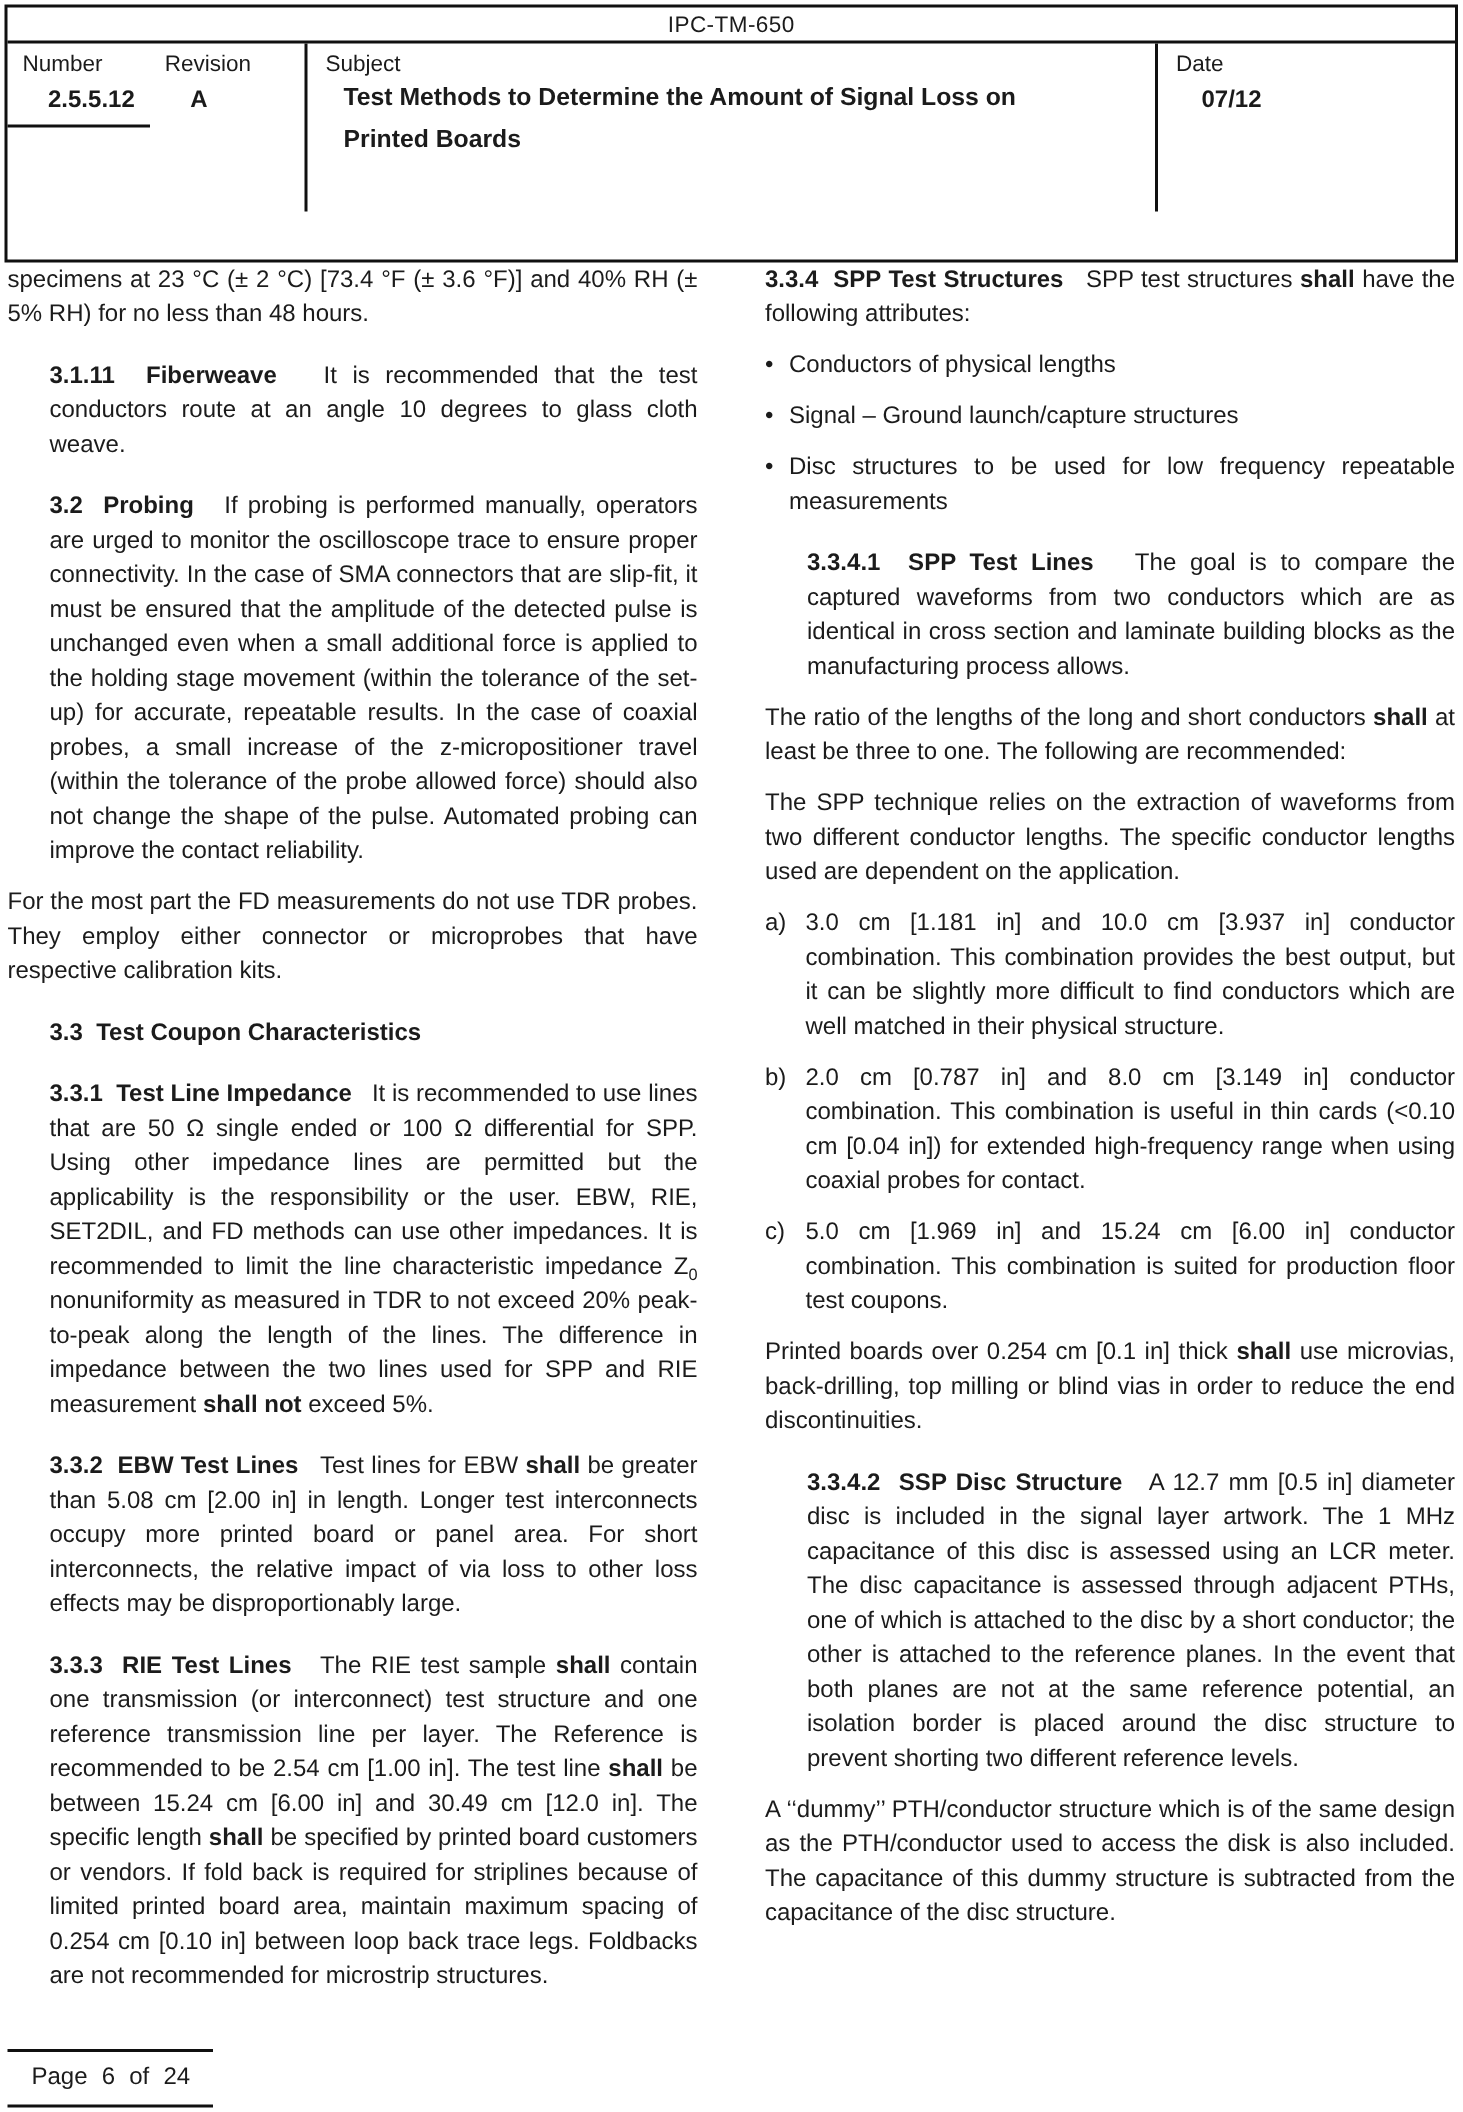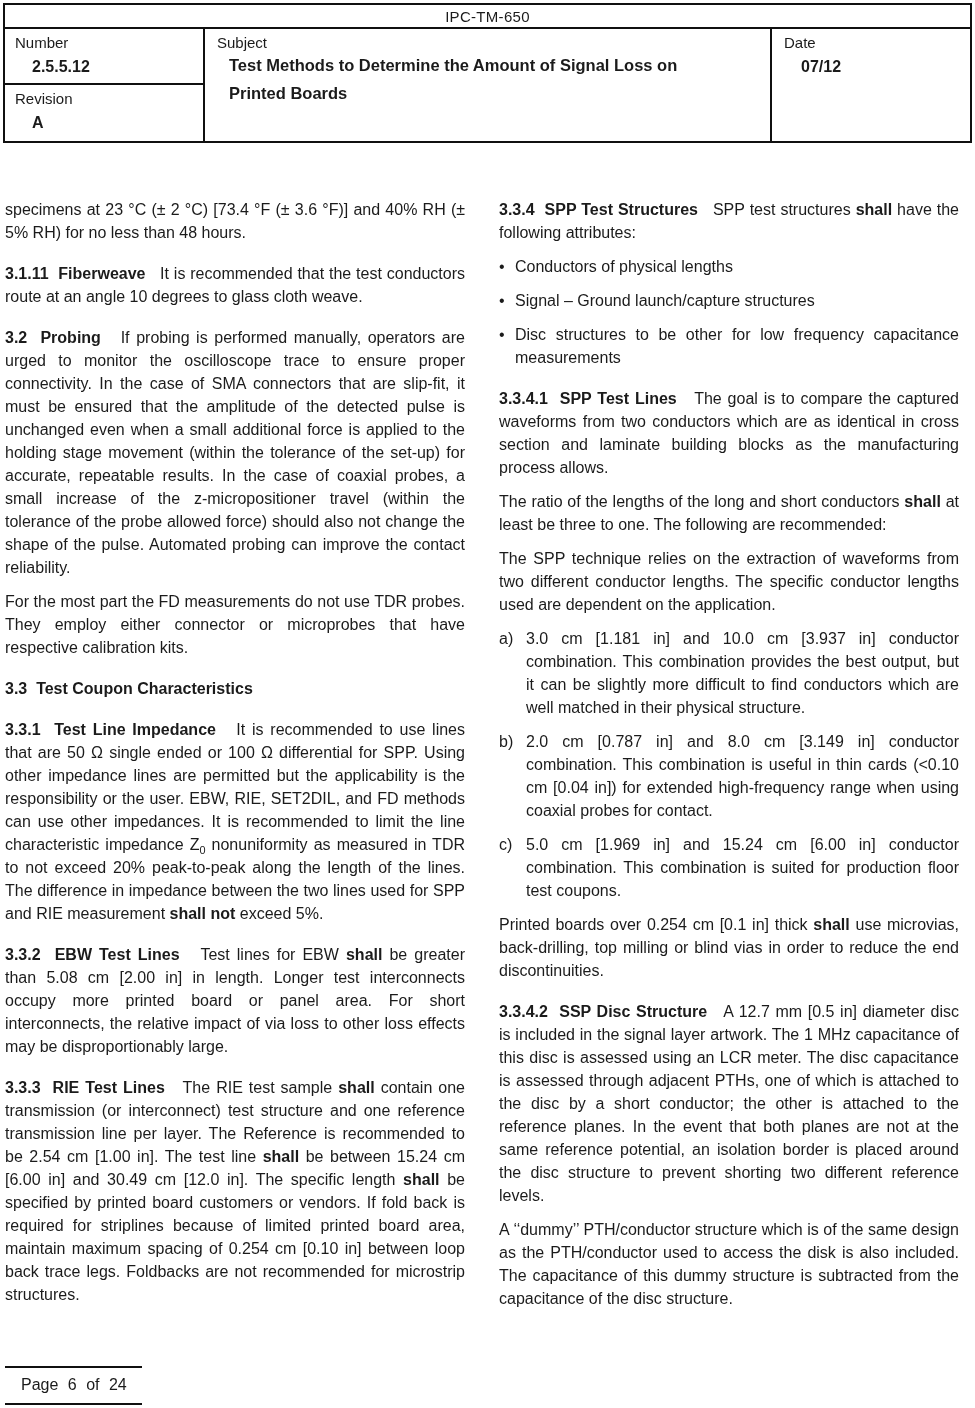--- a/index.html
+++ b/index.html
@@ -10,49 +10,49 @@
     color: #1b1b1b;
     font-family: "Liberation Sans", sans-serif;
     overflow: hidden;
   }
   .b { font-weight: 700; }
   sub { font-size: 68%; line-height: 0; }
 
   
   .hdr {
     position: absolute; left: 3px; top: 3px;
-    width: 969px; height: 140px;
+    width: 969px; height: 172px;
     border: 2px solid #101010;
   }
   .hdr-title-row {
     height: 24px; border-bottom: 2px solid #101010;
     display: flex; align-items: center; justify-content: center;
     font-size: 15px; letter-spacing: 0.3px;
   }
   .hdr-body { display: flex; height: 112px; }
-  .cell-left { width: 200px; border-right: 2px solid #101010; display: flex; flex-direction: column; }
+  .cell-left { width: 200px; border-right: 2px solid #101010; display: flex; flex-direction: row; }
   .cell-left .row1 { height: 56px; border-bottom: 2px solid #101010; padding: 5px 10px; }
   .cell-left .row2 { flex: 1; padding: 5px 10px; }
   .cell-mid { flex: 1; padding: 5px 12px; }
   .cell-right { width: 200px; border-left: 2px solid #101010; padding: 5px 12px; }
   .hlabel { font-size: 15px; }
   .hvalue { font-weight: 700; font-size: 16px; margin-top: 7px; margin-left: 17px; }
   .subject-value {
     font-weight: 700; font-size: 16.5px; line-height: 28px;
     margin-top: 0; margin-left: 12px; max-width: 505px;
   }
 
   
   .bodywrap {
-    position: absolute; top: 198px; left: 5px;
-    width: 965px; display: flex; gap: 34px;
+    position: absolute; top: 175px; left: 5px;
+    width: 965px; display: flex; gap: 45px;
   }
   .col { width: 460px; font-size: 16px; line-height: 23px; }
   .blk { margin: 0 0 11px 0; }
-  .blk.mt { margin-top: 18px; }
+  .blk.mt { margin-top: 18px; margin-left: 28px; }
   .heading { font-weight: 700; }
   .para { text-align: justify; }
   .bullet, .item { display: flex; }
   .bullet .marker { width: 16px; flex: none; }
   .item .marker { width: 27px; flex: none; }
   .btext { flex: 1; text-align: justify; }
 
   
   .footer { position: absolute; left: 5px; bottom: 3px; width: 140px; }
   .footer .rule { border-top: 2px solid #101010; width: 137px; }
@@ -103,21 +103,21 @@
         <div class="blk bullet">
           <span class="marker">•</span>
           <span class="btext"><span>Conductors of physical lengths</span></span>
         </div>
         <div class="blk bullet">
           <span class="marker">•</span>
           <span class="btext"><span>Signal – Ground launch/capture structures</span></span>
         </div>
         <div class="blk bullet">
           <span class="marker">•</span>
-          <span class="btext"><span>Disc structures to be other for low frequency capacitance measurements</span></span>
+          <span class="btext"><span>Disc structures to be used for low frequency repeatable measurements</span></span>
         </div>
         <div class="blk para mt"><span class="b">3.3.4.1&nbsp;&nbsp;SPP Test Lines</span><span>&nbsp;&nbsp; The goal is to compare the captured waveforms from two conductors which are as identical in cross section and laminate building blocks as the manufacturing process allows.</span></div>
         <div class="blk para"><span>The ratio of the lengths of the long and short conductors </span><span class="b">shall</span><span> at least be three to one. The following are recommended:</span></div>
         <div class="blk para"><span>The SPP technique relies on the extraction of waveforms from two different conductor lengths. The specific conductor lengths used are dependent on the application.</span></div>
         <div class="blk item">
           <span class="marker">a)</span>
           <span class="btext"><span>3.0 cm [1.181 in] and 10.0 cm [3.937 in] conductor combination. This combination provides the best output, but it can be slightly more difficult to find conductors which are well matched in their physical structure.</span></span>
         </div>
         <div class="blk item">
           <span class="marker">b)</span>

